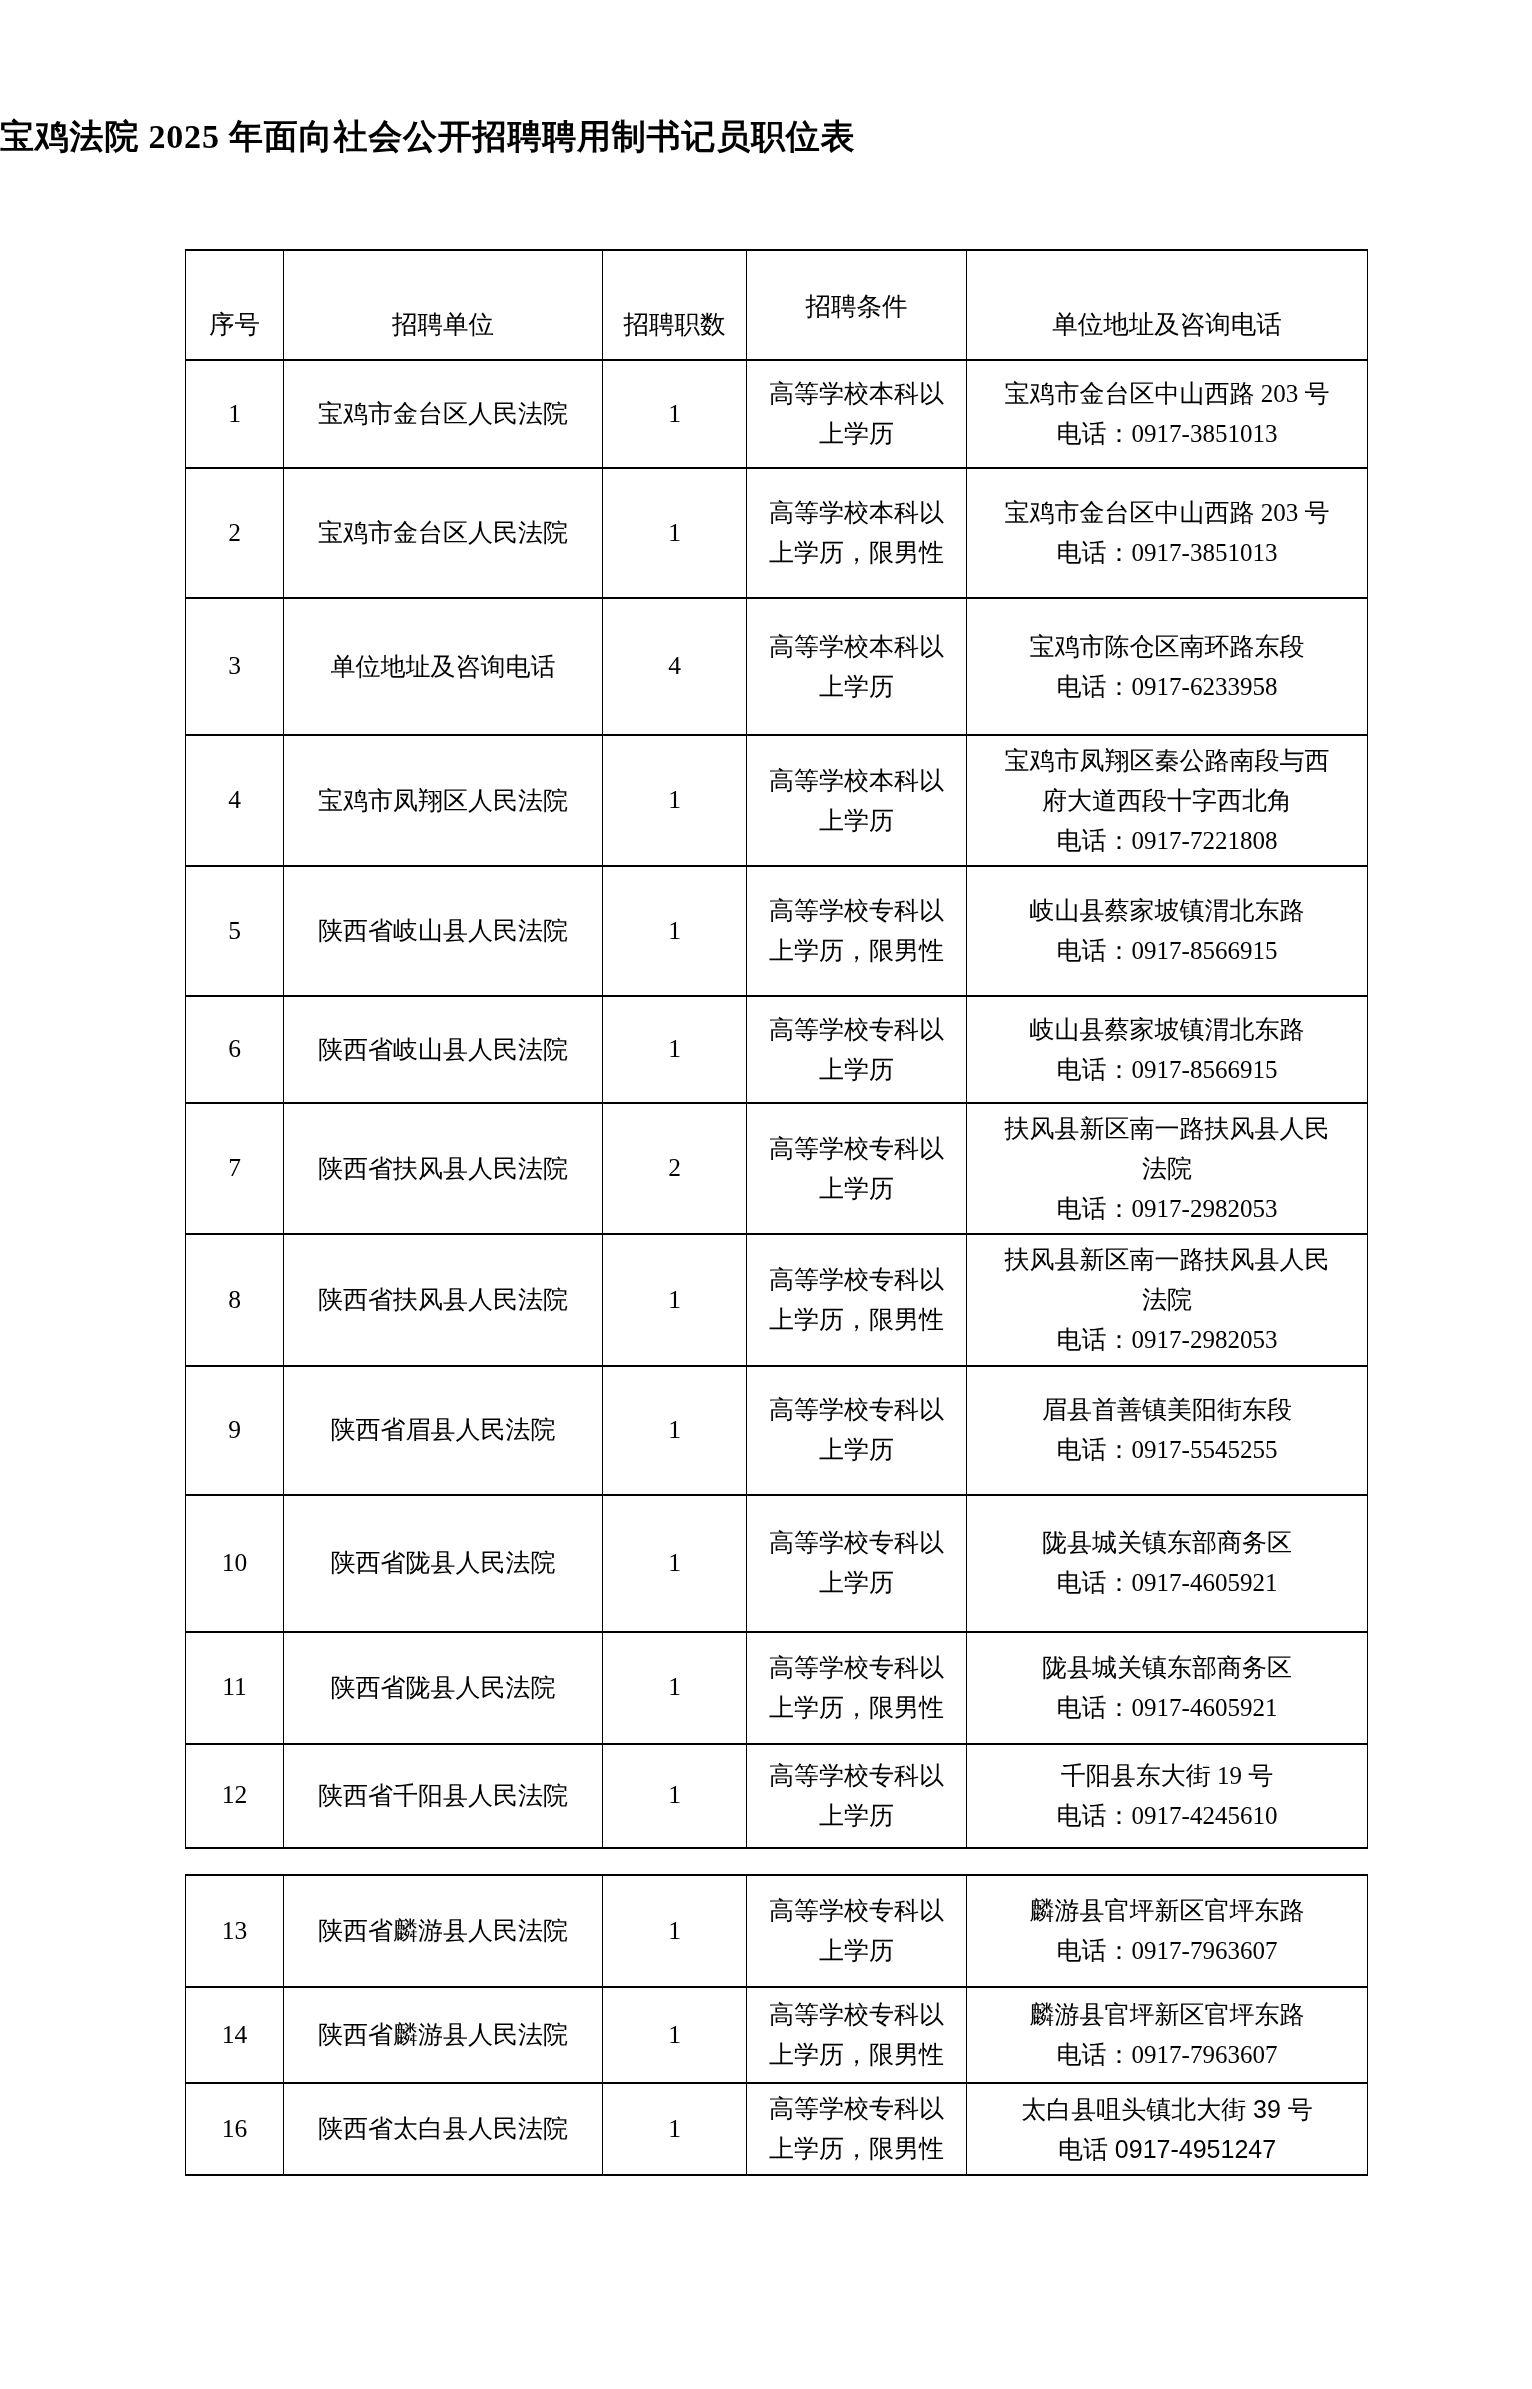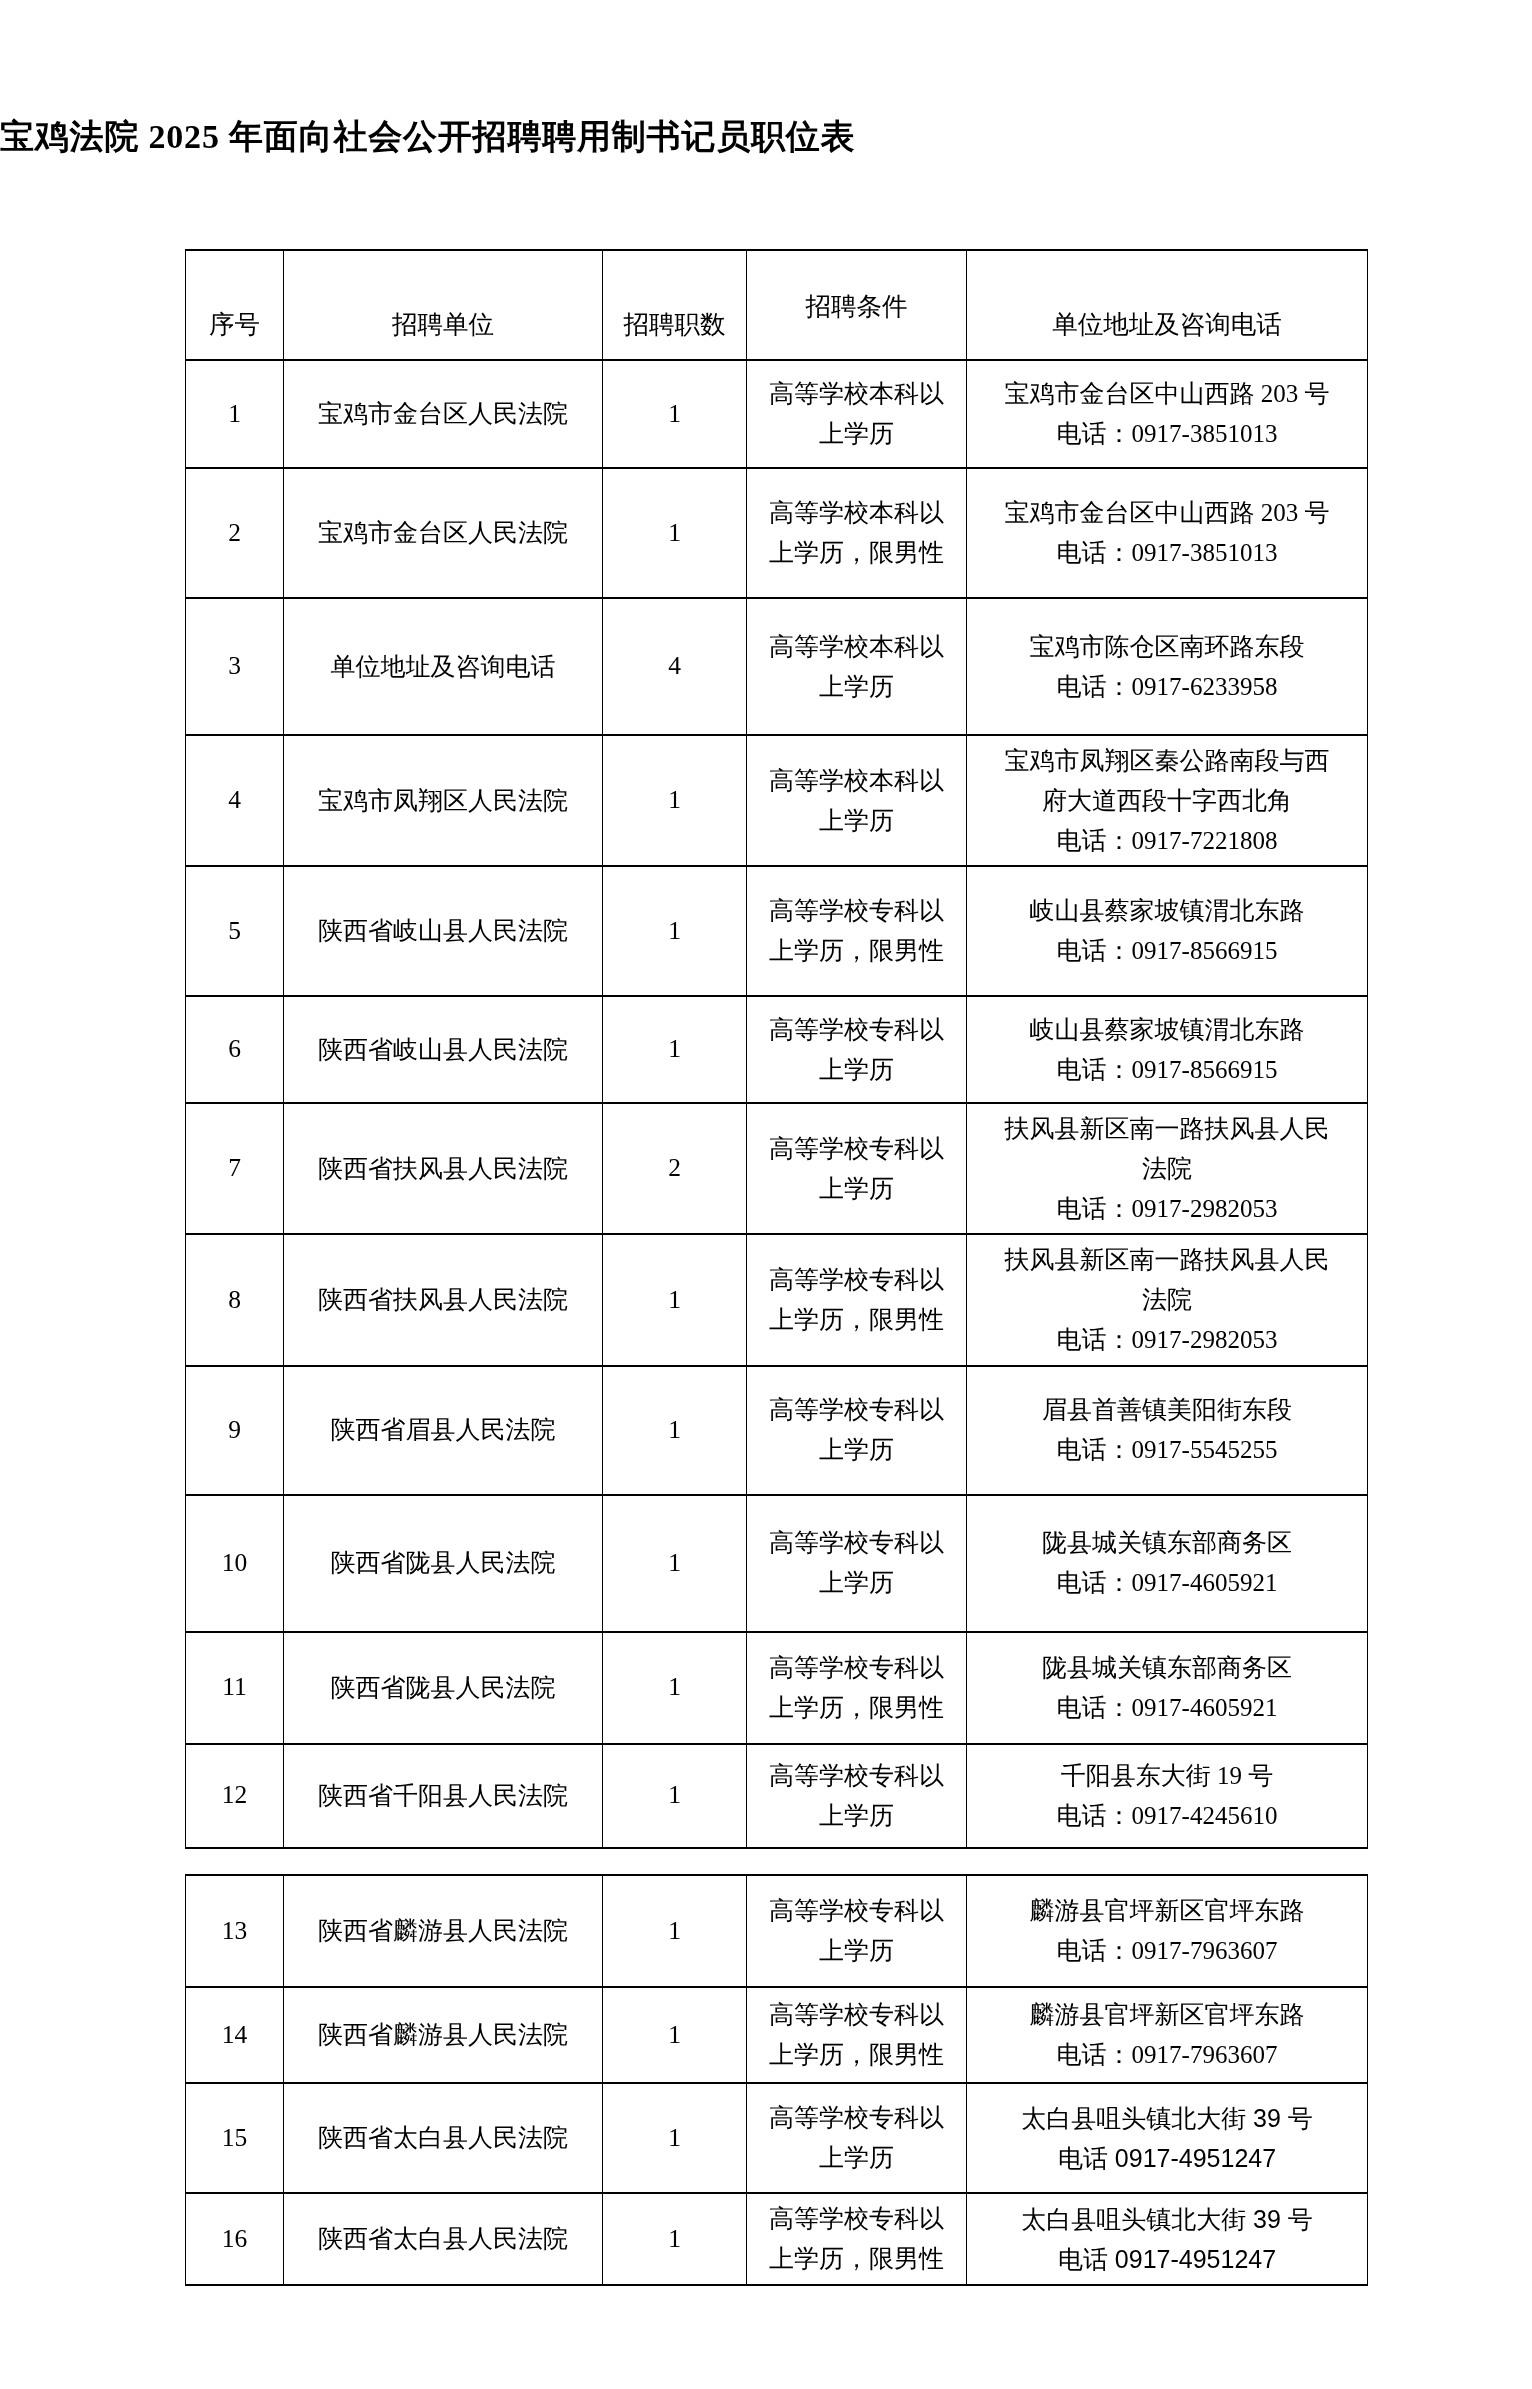--- a/index.html
+++ b/index.html
@@ -235,29 +235,20 @@
         </tr>
         <tr style="height: 96px;">
           <td class="col-seq">14</td>
           <td class="col-unit">陕西省麟游县人民法院</td>
           <td class="col-count">1</td>
           <td class="col-condition">高等学校专科以
 上学历，限男性</td>
           <td class="col-address">麟游县官坪新区官坪东路
 电话：0917-7963607</td>
         </tr>
-        <tr style="height: 110px;">
-          <td class="col-seq">15</td>
-          <td class="col-unit">陕西省太白县人民法院</td>
-          <td class="col-count">1</td>
-          <td class="col-condition">高等学校专科以
-上学历</td>
-          <td class="col-address sans">太白县咀头镇北大街 39 号
-电话 0917-4951247</td>
-        </tr>
         <tr style="height: 92px;">
           <td class="col-seq">16</td>
           <td class="col-unit">陕西省太白县人民法院</td>
           <td class="col-count">1</td>
           <td class="col-condition">高等学校专科以
 上学历，限男性</td>
           <td class="col-address sans">太白县咀头镇北大街 39 号
 电话 0917-4951247</td>
         </tr>
       </tbody>

